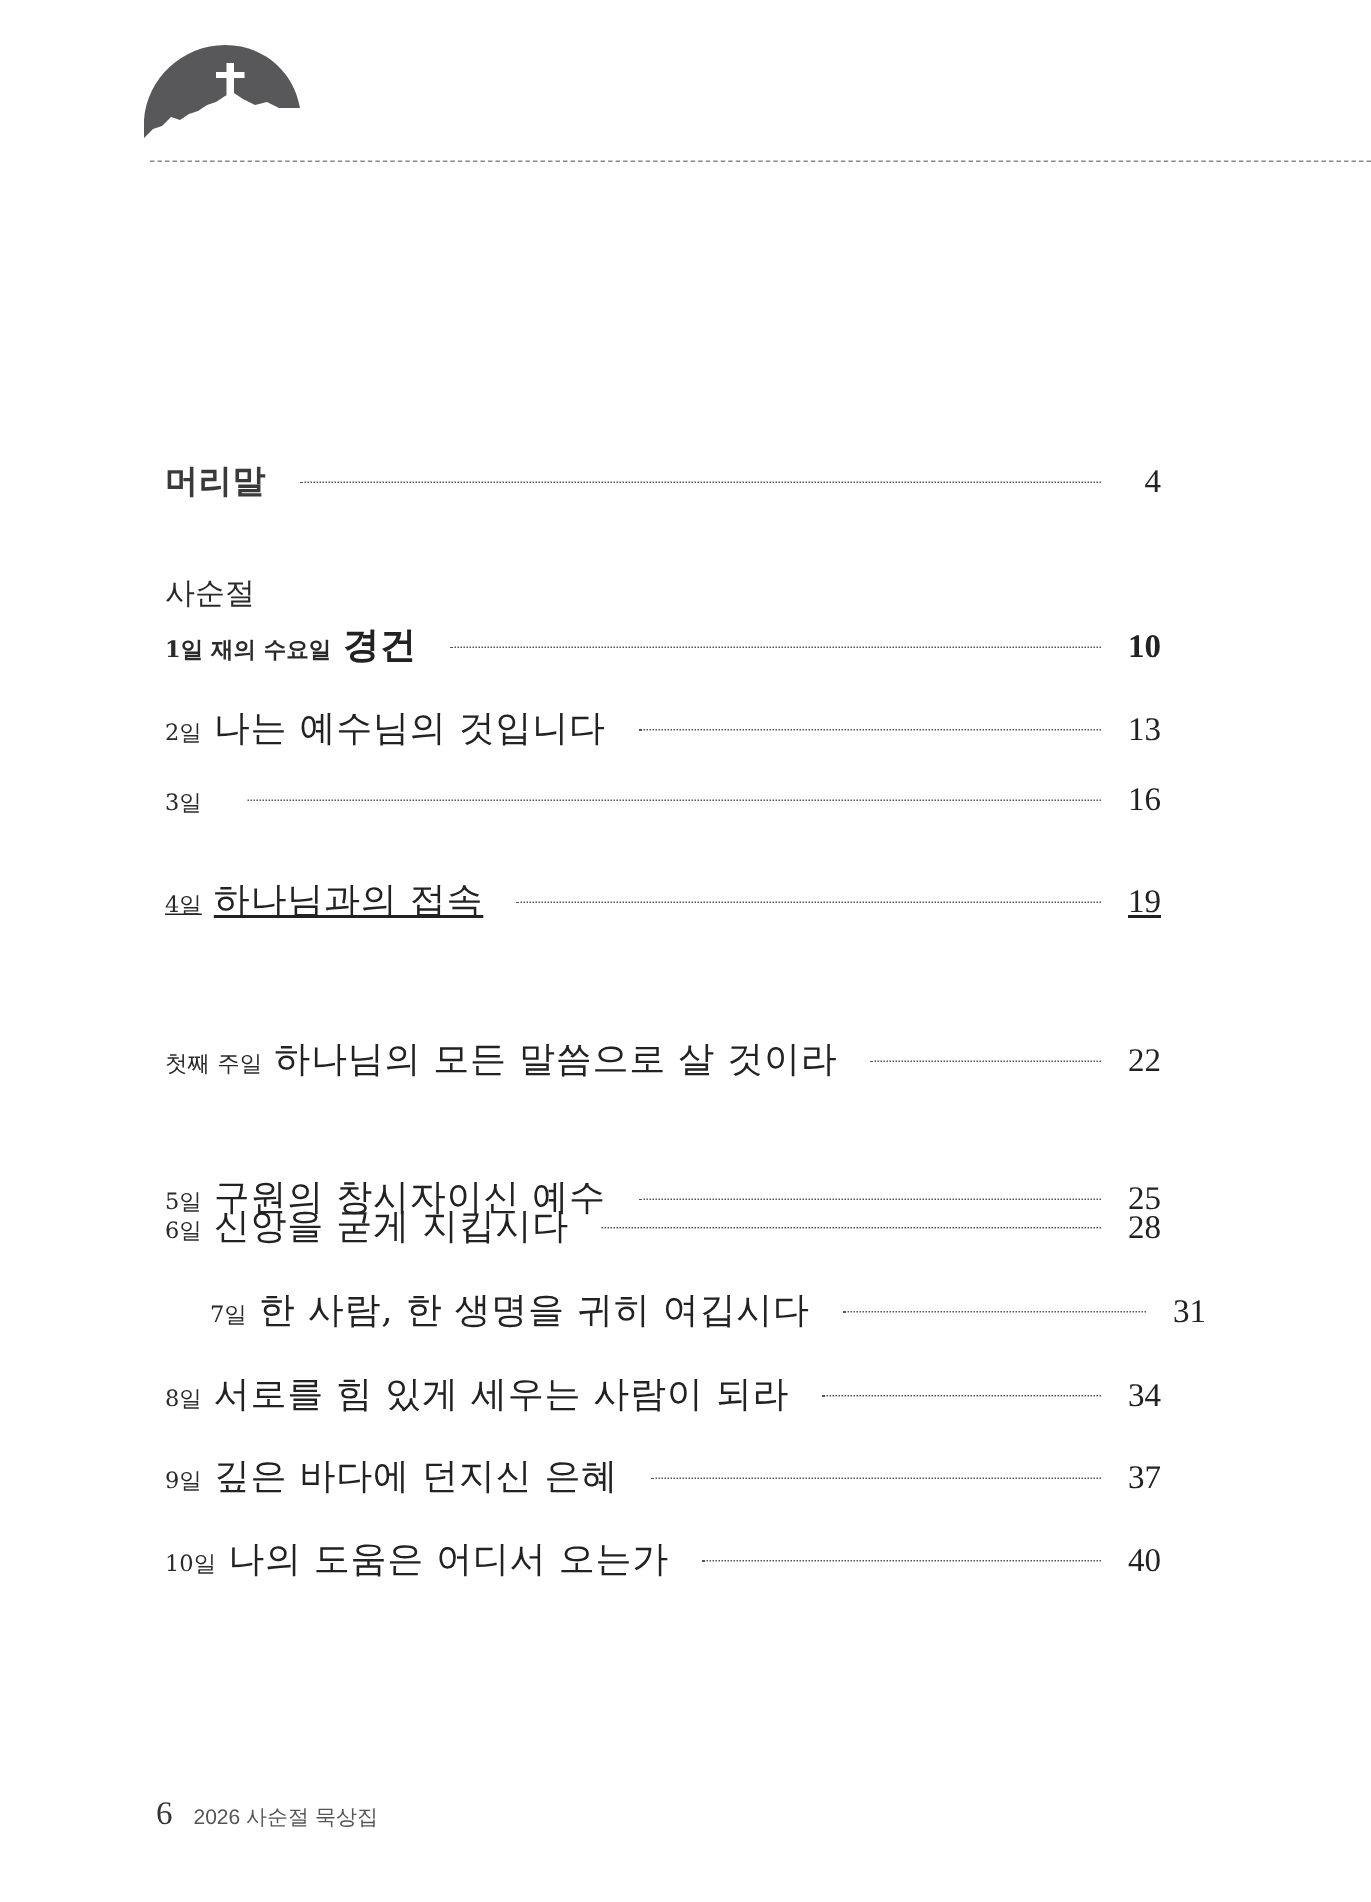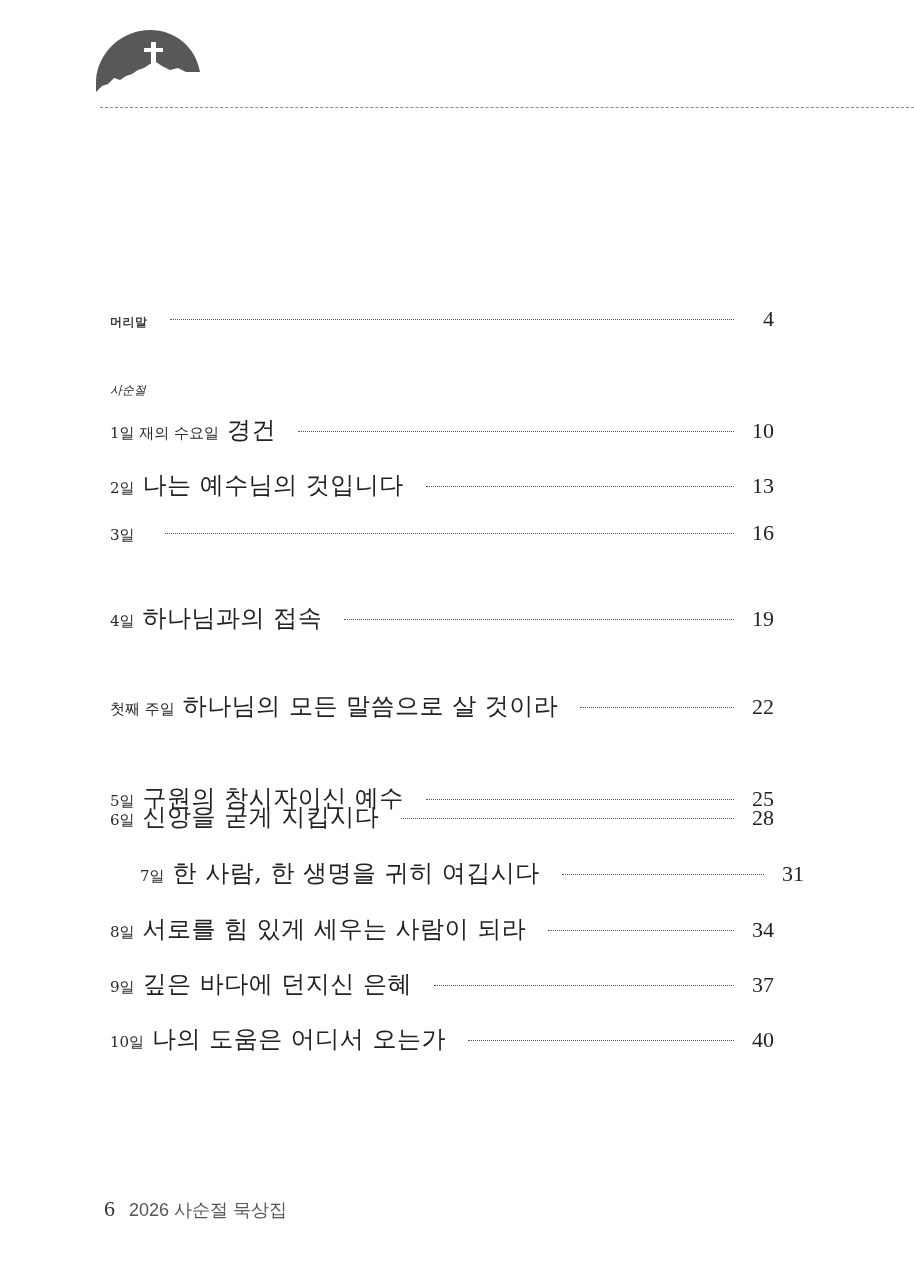--- a/index.html
+++ b/index.html
@@ -48,21 +48,21 @@
       font-size: 15px;
       color: #2a2a2a;
       margin-right: 8px;
     }
     .toc-title {
       font-size: 24px;
       color: #222;
       letter-spacing: 0.5px;
     }
     .toc-title.small {
-      font-size: 12px;
+      font-size: 22px;
       font-weight: bold;
       color: #3a3a3a;
     }
     .leader {
       flex: 1 1 auto;
       border-bottom: 1px dotted #555;
       margin: 0 14px 0 22px;
       height: 0;
       position: relative;
       top: -6px;
@@ -70,40 +70,39 @@
     .toc-page {
       font-size: 22px;
       color: #222;
       text-align: right;
       min-width: 26px;
       font-family: "Liberation Serif", "DejaVu Serif", serif;
     }
     .section-label {
       position: absolute;
       left: 0;
-      font-size: 12px;
+      font-size: 20px;
       color: #2a2a2a;
-      font-style: italic;
     }
     .footer {
       position: absolute;
       left: 104px;
       top: 1196px;
       display: flex;
       align-items: baseline;
     }
     .footer-page {
       font-family: "Liberation Serif", serif;
       font-size: 22px;
       color: #333;
       margin-right: 14px;
     }
     .footer-title {
       font-family: "Liberation Sans", "DejaVu Sans", sans-serif;
-      font-size: 18px;
+      font-size: 14px;
       color: #555;
     }
   </style>
 </head>
 <body>
 
 <svg class="logo" viewBox="0 0 108 66" xmlns="http://www.w3.org/2000/svg">
   <path d="M2,64 L2,52 C4,24 28,2 56,2 C82,2 102,20 106,44 L92,44 L84,40 L76,42 L68,38 L62,34 L56,36 L50,40 L44,42 L38,46 L32,48 L26,52 L20,50 L14,56 L8,58 Z" fill="#58585a"></path>
   <rect x="57" y="14" width="5" height="26" fill="#ffffff"></rect>
   <rect x="50" y="20" width="19" height="4" fill="#ffffff"></rect>
@@ -114,41 +113,41 @@
 <div class="toc">
 
   <div class="toc-row" style="top:306px;">
     <span class="toc-title small">머리말</span>
     <span class="leader"></span>
     <span class="toc-page">4</span>
   </div>
 
   <div class="section-label" style="top:382px;">사순절</div>
 
-  <div class="toc-row" style="top:414px;">
+  <div class="toc-row" style="top:414px;font-weight:bold;">
     <span class="toc-prefix">1일 재의 수요일</span>
     <span class="toc-title">경건</span>
     <span class="leader"></span>
     <span class="toc-page">10</span>
   </div>
 
   <div class="toc-row" style="top:469px;">
     <span class="toc-prefix">2일</span>
     <span class="toc-title">나는 예수님의 것입니다</span>
     <span class="leader"></span>
     <span class="toc-page">13</span>
   </div>
 
   <div class="toc-row" style="top:520px;">
     <span class="toc-prefix">3일</span>
     <span class="leader"></span>
     <span class="toc-page">16</span>
   </div>
 
-  <div class="toc-row" style="top:602px;">
+  <div class="toc-row" style="top:584px;text-decoration:underline;">
     <span class="toc-prefix">4일</span>
     <span class="toc-title">하나님과의 접속</span>
     <span class="leader"></span>
     <span class="toc-page">19</span>
   </div>
 
   <div class="toc-row" style="top:690px;">
     <span class="toc-prefix">첫째 주일</span>
     <span class="toc-title">하나님의 모든 말씀으로 살 것이라</span>
     <span class="leader"></span>

